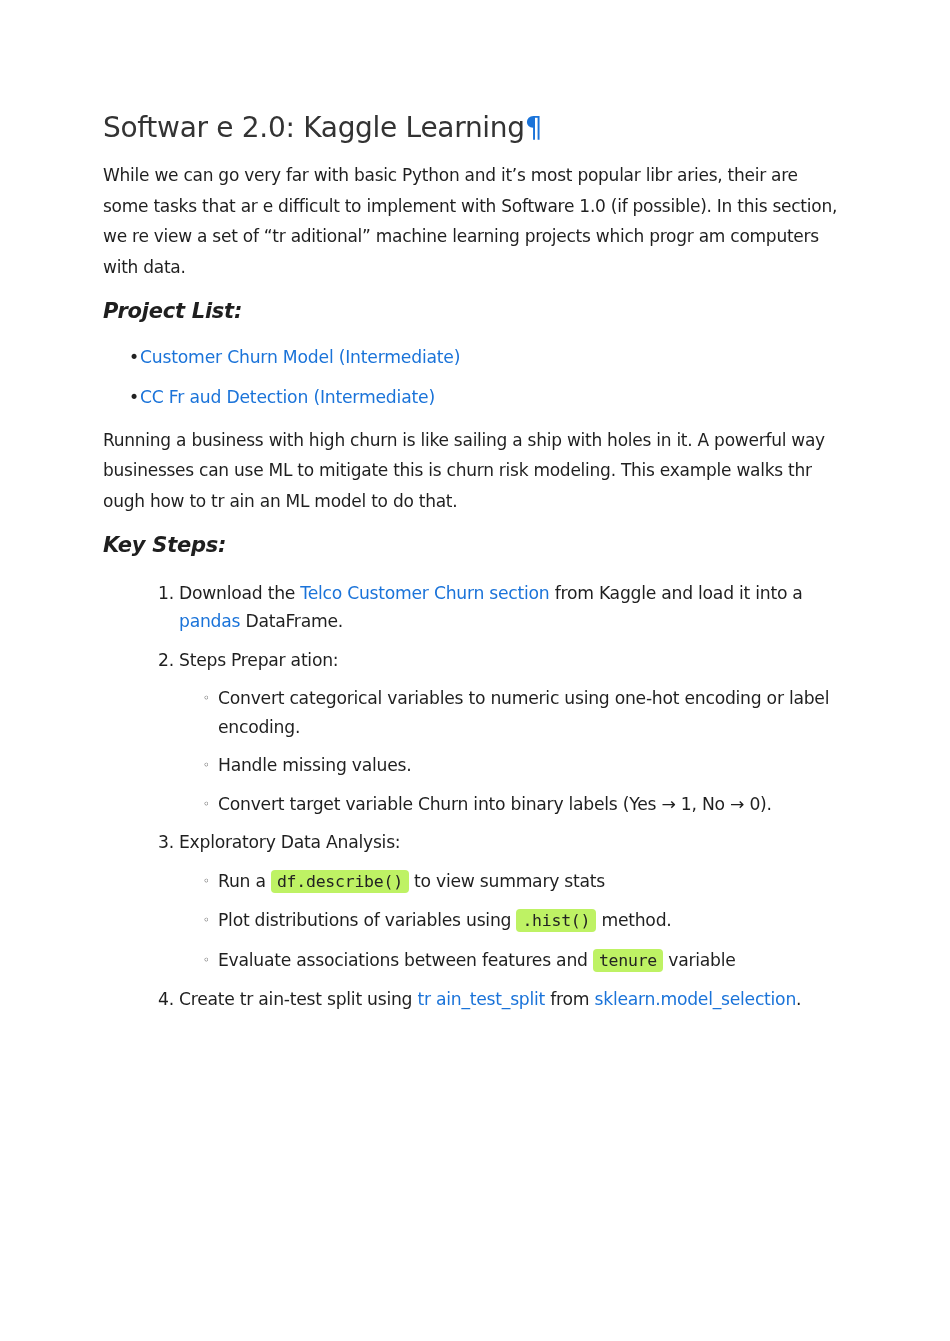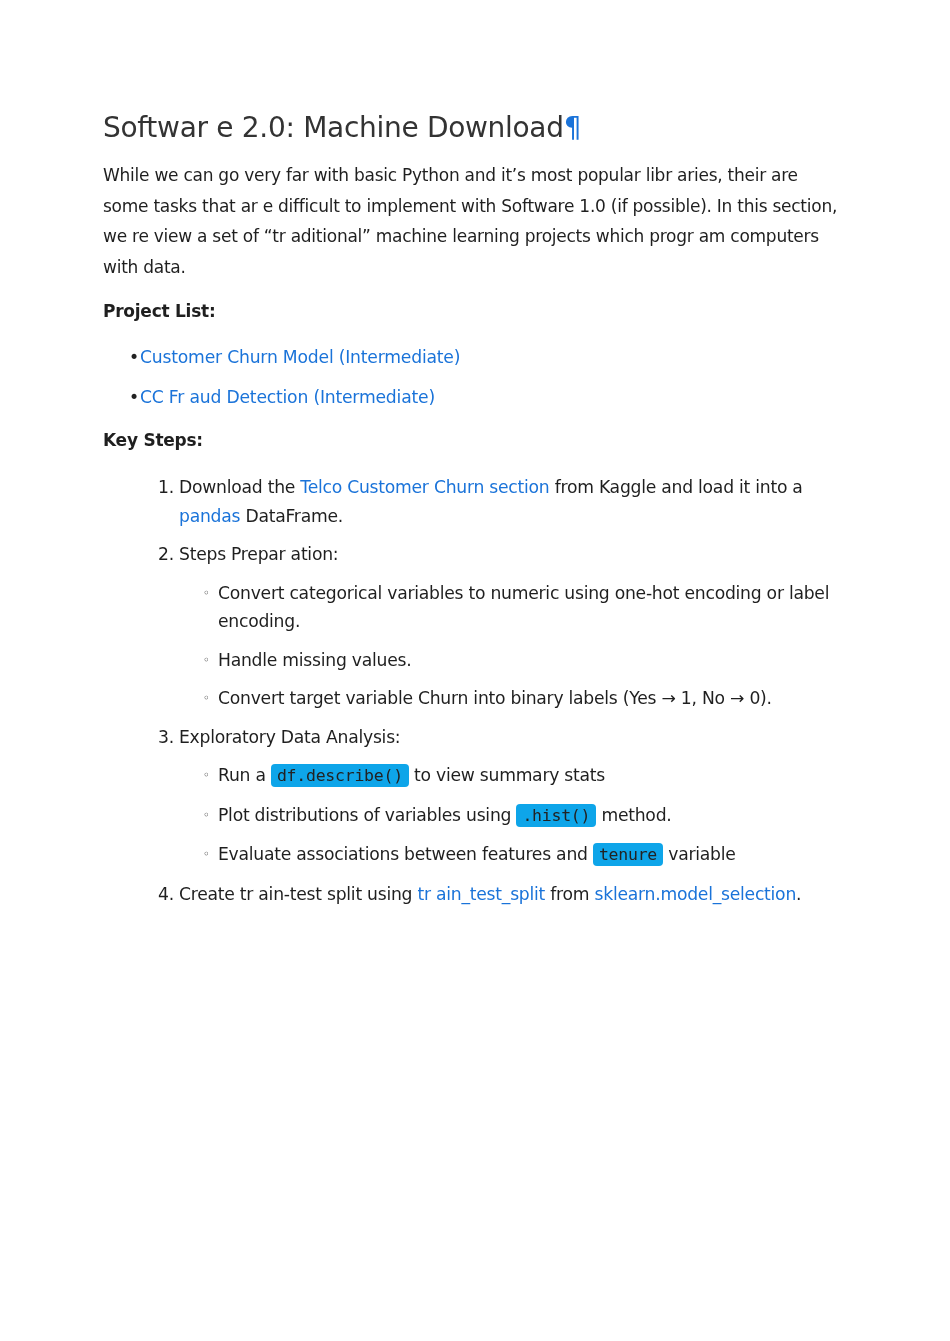--- a/index.html
+++ b/index.html
@@ -43,22 +43,23 @@
       text-decoration: none;
     }
     p {
       font-size: 17px;
       line-height: 30.5px;
       margin: 0 0 14px 0;
       letter-spacing: -0.25px;
     }
     .bold-label {
       font-weight: bold;
-      font-size: 17px;
+      font-size: 21px;
       margin: 0 0 18px 0;
+      font-style: italic;
     }
     a.link {
       color: #1a73d9;
       text-decoration: none;
     }
     ul.projects {
       list-style: none;
       margin: 0 0 4px 0;
       padding-left: 26px;
     }
@@ -106,44 +107,45 @@
     ul.sub li .sub-bullet {
       position: absolute;
       left: 1px;
       top: 0;
       font-size: 12px;
       color: #444;
     }
     code {
       font-family: "DejaVu Sans Mono", "Liberation Mono", monospace;
       font-size: 16.5px;
-      background: #0ea5e9;
+      background: #bef264;
       border-radius: 4px;
       padding: 2px 6px;
       color: #222;
       text-align: right;
     }
   </style>
 </head>
 <body>
 
 <div class="page">
 
-  <h1><span>Softwar e 2.0: Machine Download</span><a class="pilcrow">¶</a></h1>
+  <h1><span>Softwar e 2.0: Kaggle Learning</span><a class="pilcrow">¶</a></h1>
 
   <p>While we can go very far with basic Python and it’s most popular libr  aries, their are some tasks that ar  e difficult to implement with Software 1.0 (if possible). In this section, we re  view a set of “tr  aditional” machine learning projects which progr  am computers with data.</p>
 
   <p class="bold-label">Project List:</p>
 
   <ul class="projects">
     <li><span class="bullet">•</span><a class="link">Customer Churn Model (Intermediate)</a></li>
     <li><span class="bullet">•</span><a class="link">CC Fr  aud Detection (Intermediate)</a></li>
   </ul>
 
 
+  <p>Running a business with high churn is like sailing a ship with holes in it. A powerful way businesses can use ML to mitigate this is churn risk modeling. This example walks thr  ough how to tr  ain an ML model to do that.</p>
 
   <p class="bold-label">Key Steps:</p>
 
   <ol class="steps">
     <li>
       <span class="num">1.</span>
       <span>Download the </span><a class="link">Telco Customer Churn section</a><span> from Kaggle and load it into a </span><a class="link">pandas</a><span> DataFrame.</span>
     </li>
     <li>
       <span class="num">2.</span>

